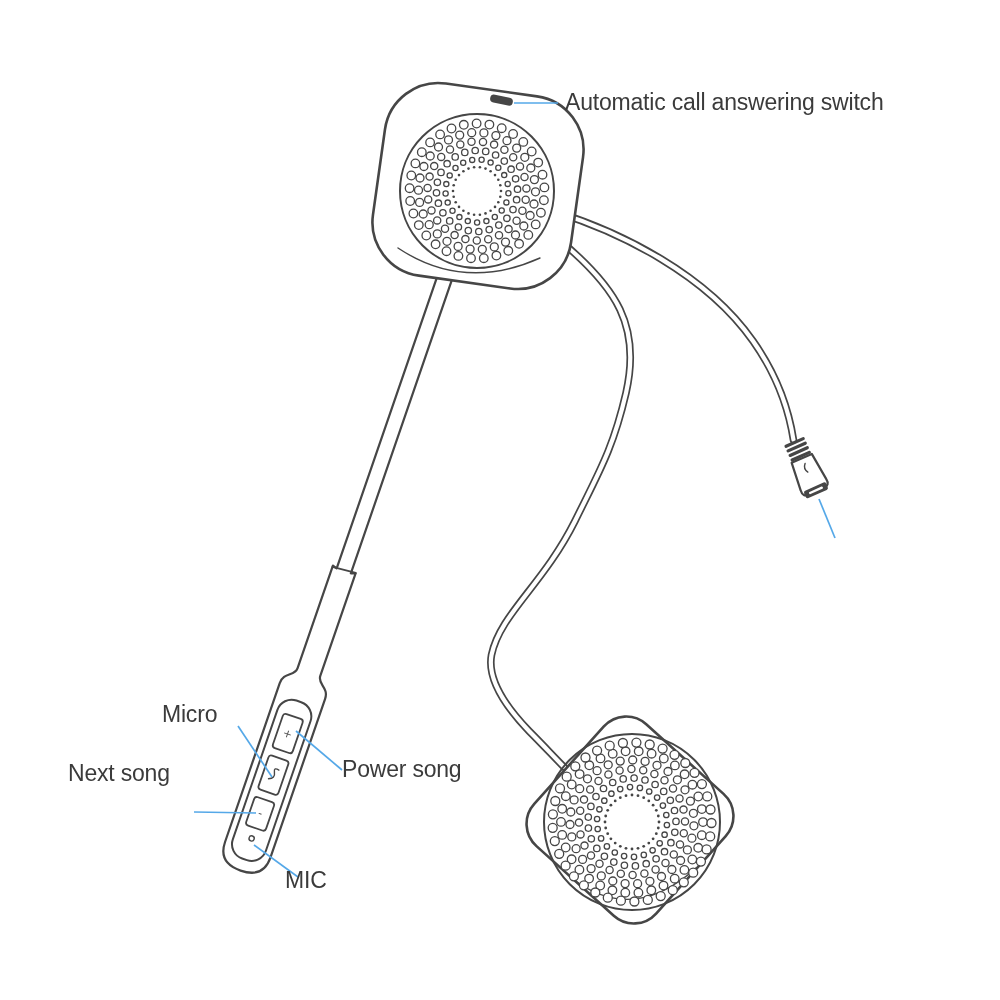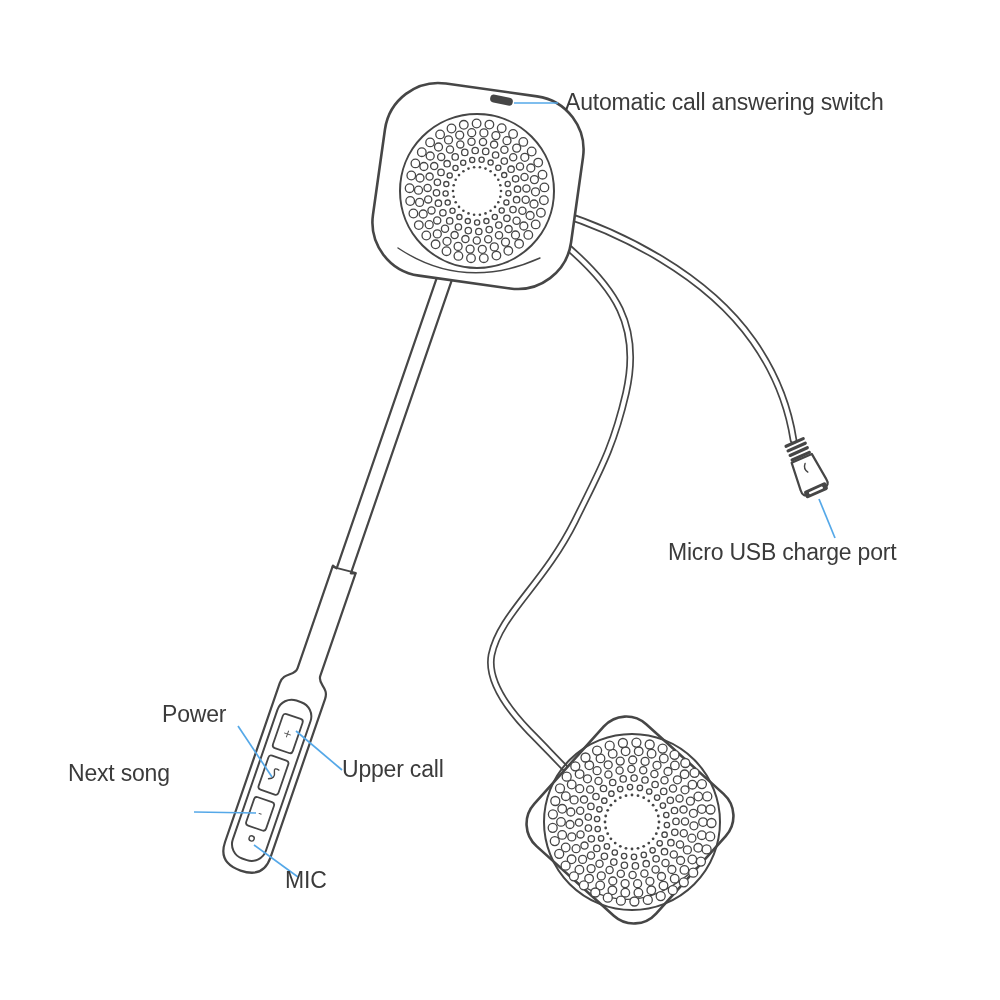--- a/index.html
+++ b/index.html
@@ -468,18 +468,17 @@
 
     <line class="leader" x1="514" y1="103" x2="558" y2="103"></line>
     <line class="leader" x1="819" y1="499" x2="835" y2="538"></line>
     <line class="leader" x1="238" y1="726" x2="272" y2="777"></line>
     <line class="leader" x1="296" y1="731" x2="342" y2="770"></line>
     <line class="leader" x1="194" y1="812" x2="256" y2="813"></line>
     <line class="leader" x1="254" y1="845" x2="298" y2="877"></line>
   </svg>
 
   <div class="lbl" style="left:565px;top:89px">Automatic call answering switch</div>
-  <div class="lbl" style="left:668px;top:539px">Micro USB charge port</div>
-  <div class="lbl" style="left:162px;top:701px">Power</div>
-  <div class="lbl" style="left:342px;top:756px">Upper call</div>
+  <div class="lbl" style="left:162px;top:701px">Micro</div>
+  <div class="lbl" style="left:342px;top:756px">Power song</div>
   <div class="lbl" style="left:68px;top:760px">Next song</div>
   <div class="lbl" style="left:285px;top:867px">MIC</div>
 </div>
 
 </body></html>

